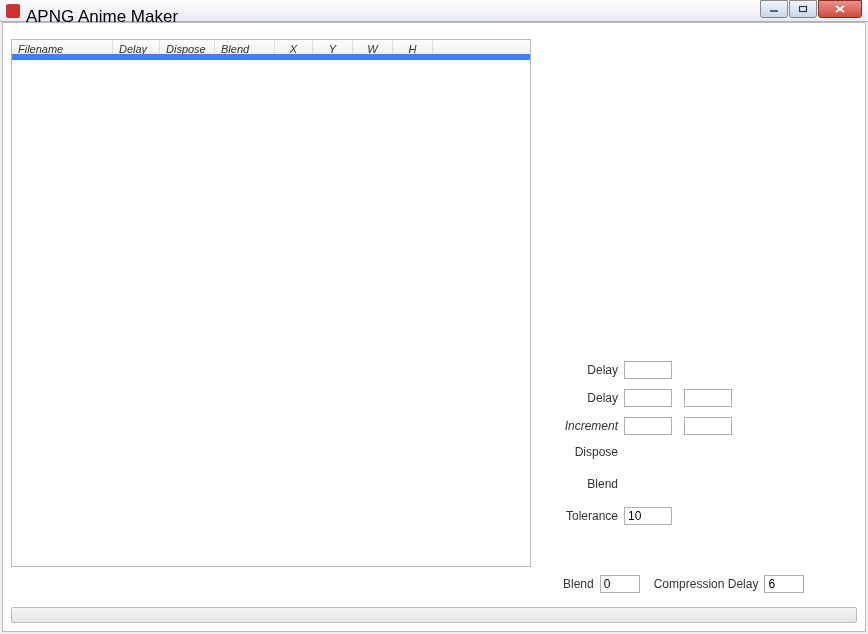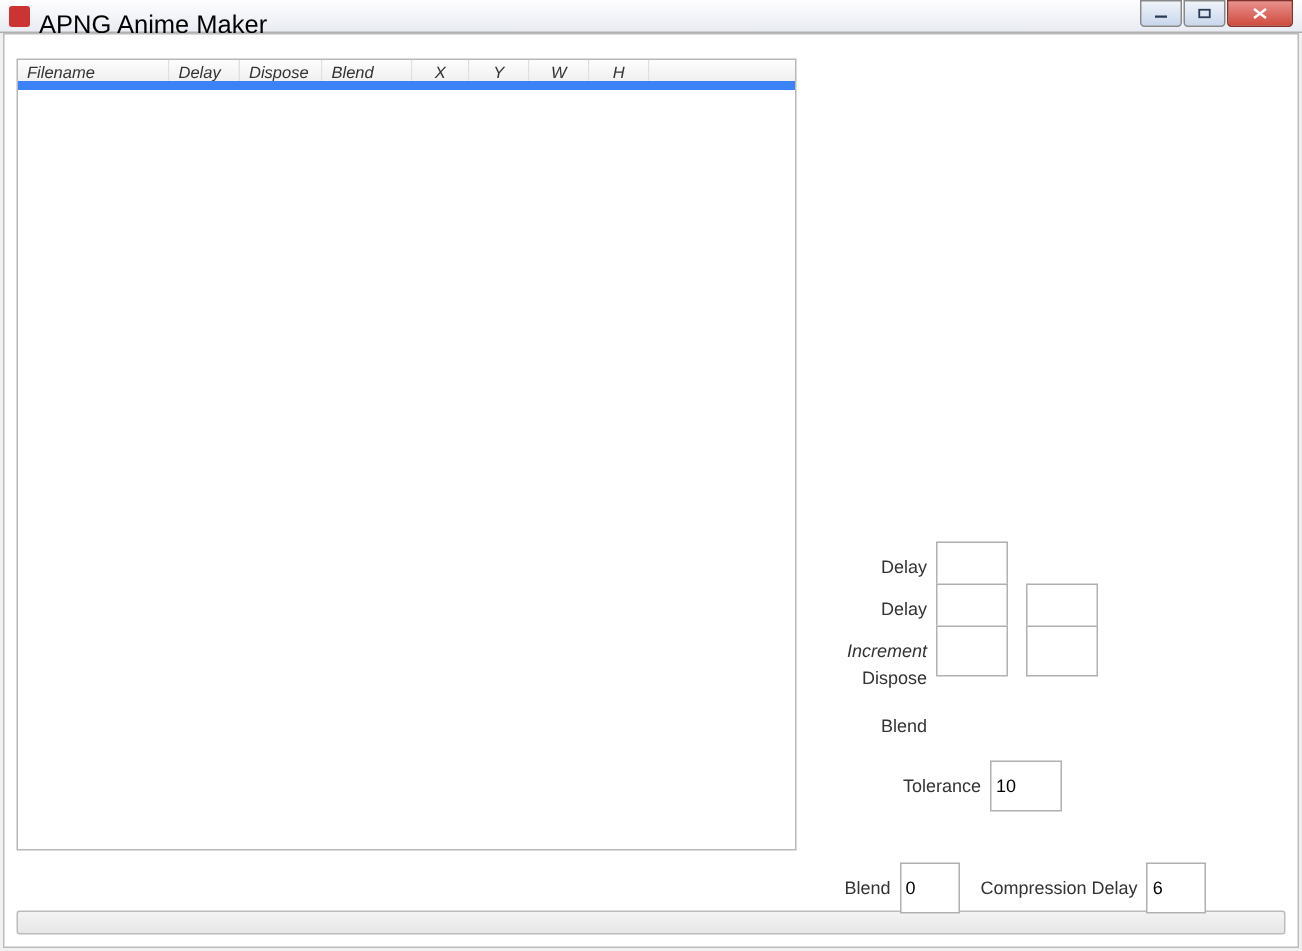--- a/index.html
+++ b/index.html
@@ -120,39 +120,39 @@
       display: flex;
       align-items: center;
     }
     .form-label {
       text-align: right;
       font-size: 12px;
       color: #333;
       margin-right: 6px;
     }
     .txt {
-      height: 34px;
+      height: 18px;
       border: 1px solid #b0b0b0;
       background: #fff;
       font-size: 12px;
       padding: 0 3px;
     }
     .w48 { width: 48px; }
     .fg-delay      { top: 330px; left: 24px; }
     .fg-delay .form-label { width: 55px; }
     .fg-offset     { top: 358px; left: 24px; }
     .fg-offset .form-label { width: 55px; }
     .fg-increment  { top: 386px; left: 24px; }
     .fg-increment .form-label { width: 55px; font-style: italic; }
     .fg-dispose    { top: 414px; left: 24px; }
     .fg-dispose .form-label { width: 55px; }
     .fg-blendrow   { top: 446px; left: 24px; }
     .fg-blendrow .form-label { width: 55px; }
     .fg-tolerance  { top: 476px; left: 24px; }
-    .fg-tolerance .form-label { width: 55px; margin-left: 36px; }
+    .fg-tolerance .form-label { width: 55px; }
     .bottom-row {
       position: absolute;
       top: 544px;
       left: 24px;
       display: flex;
       align-items: center;
     }
     .bottom-row .form-label { width: auto; margin-right: 6px; }
     .progress-bar {
       height: 16px;

